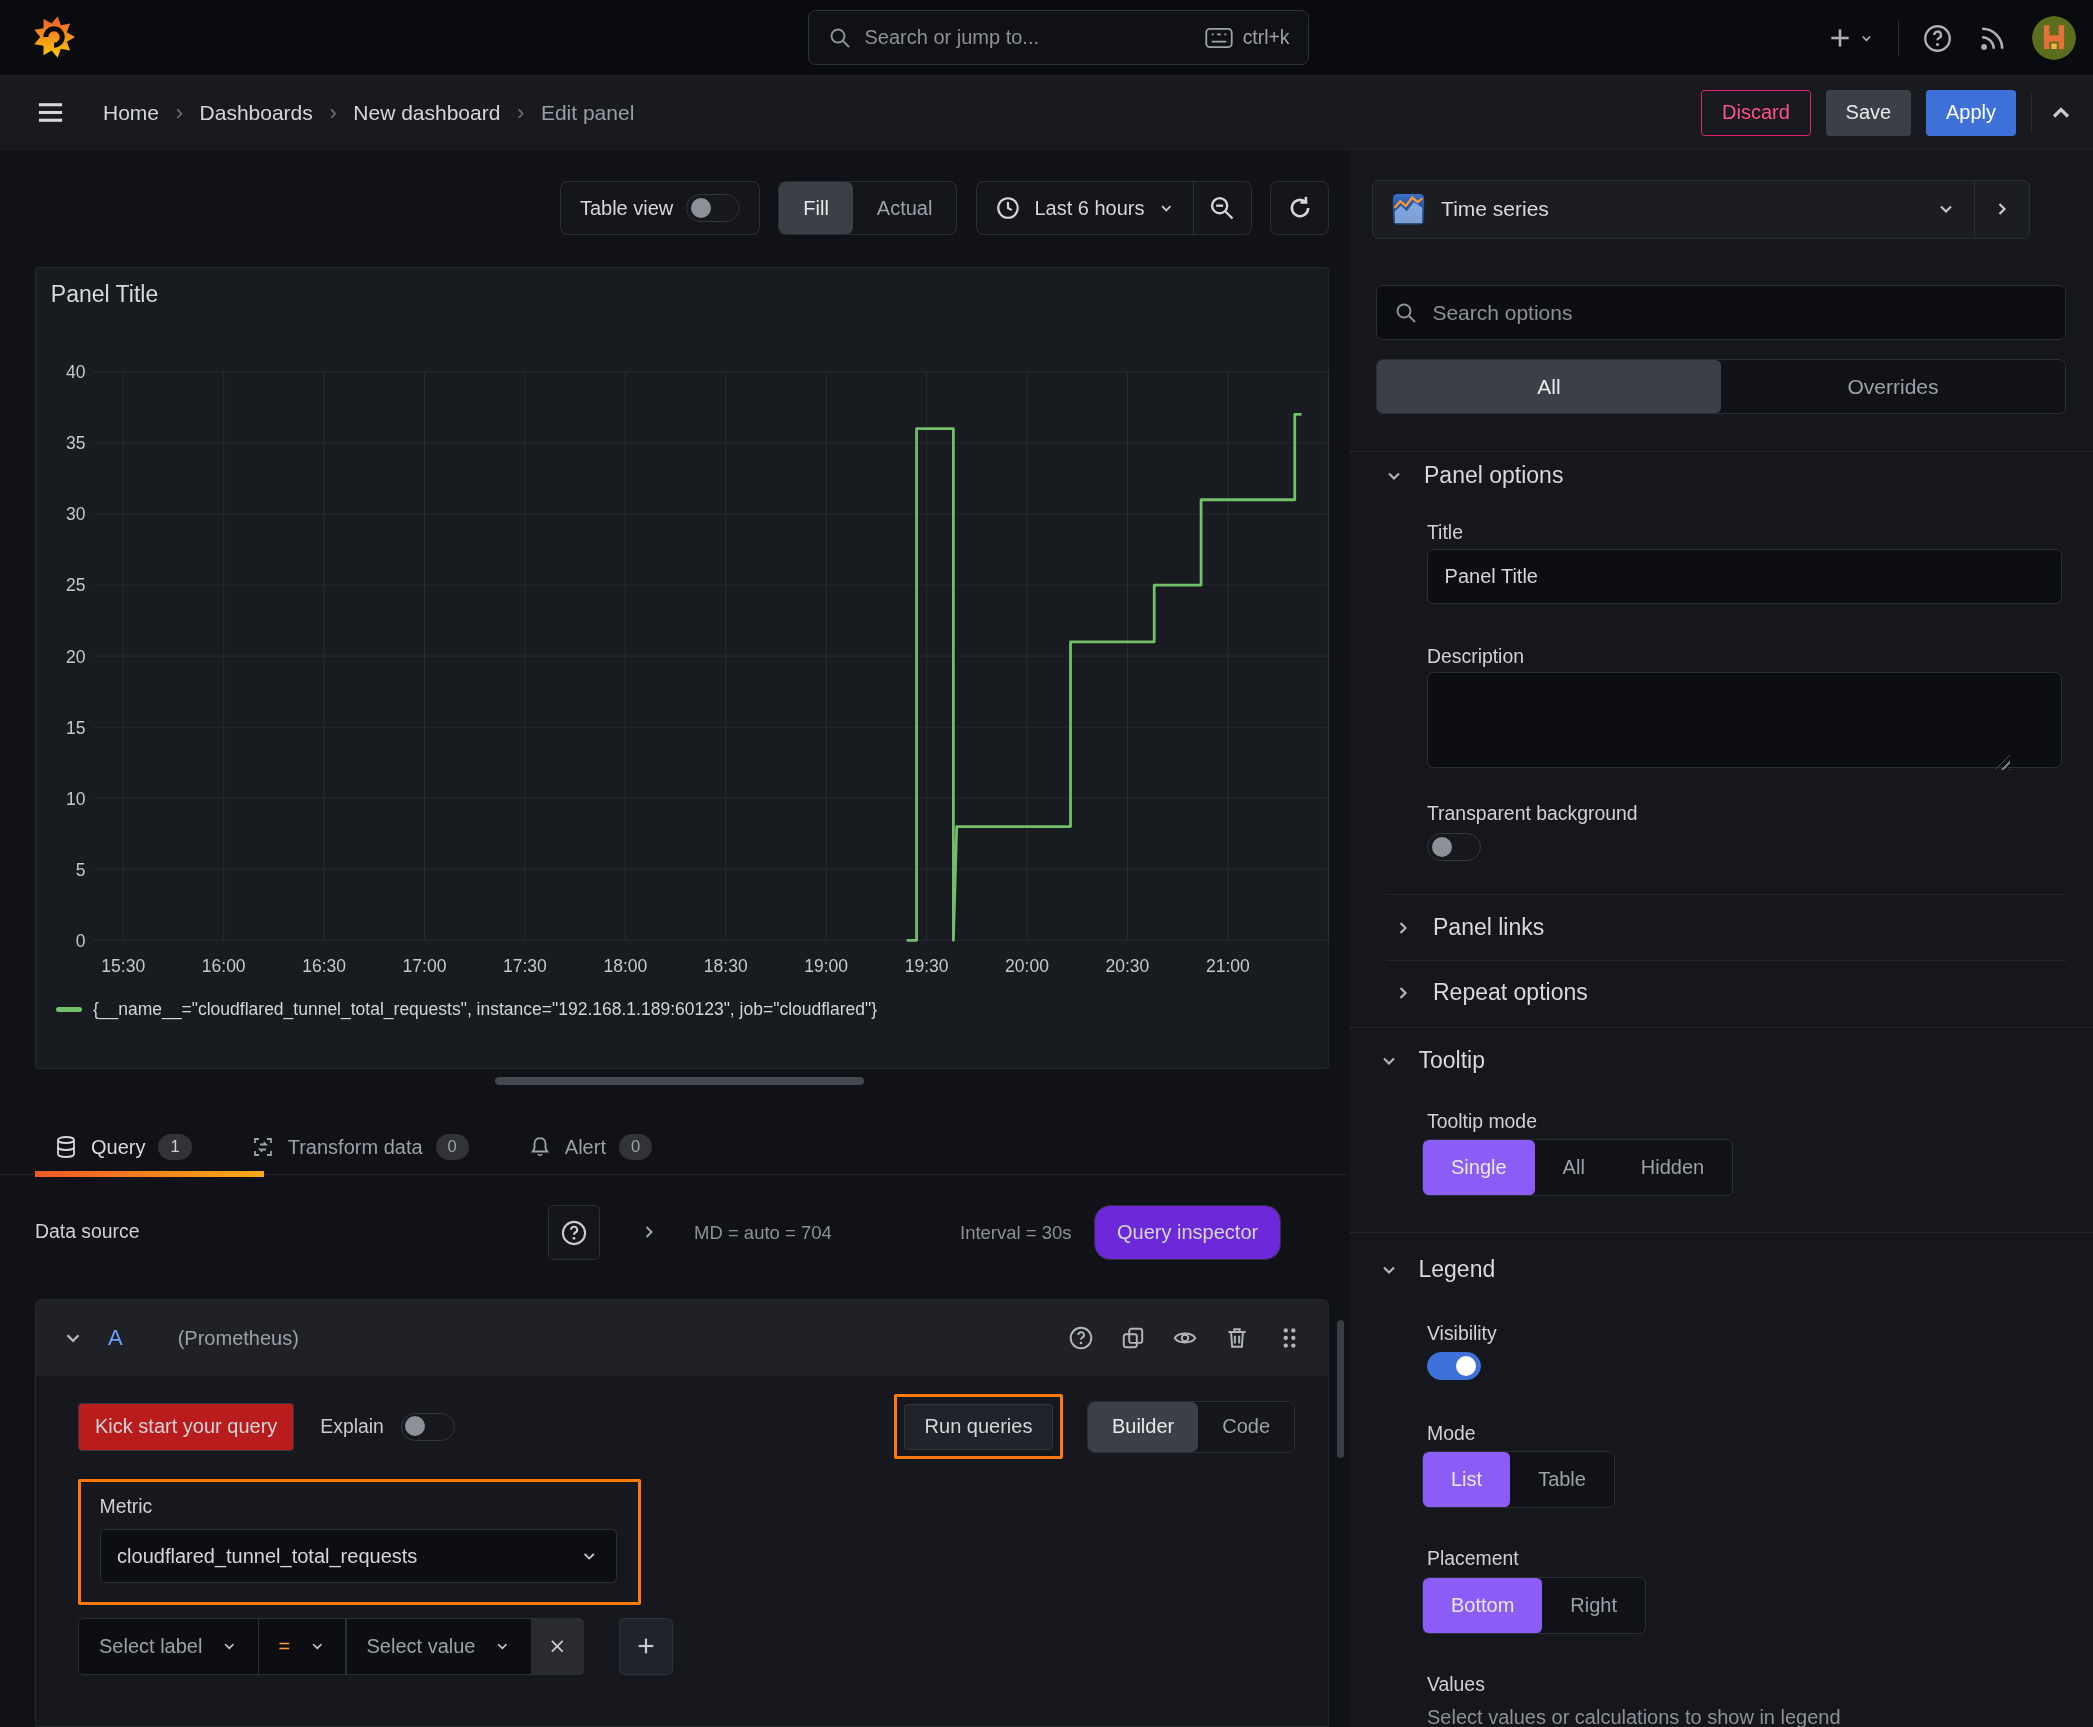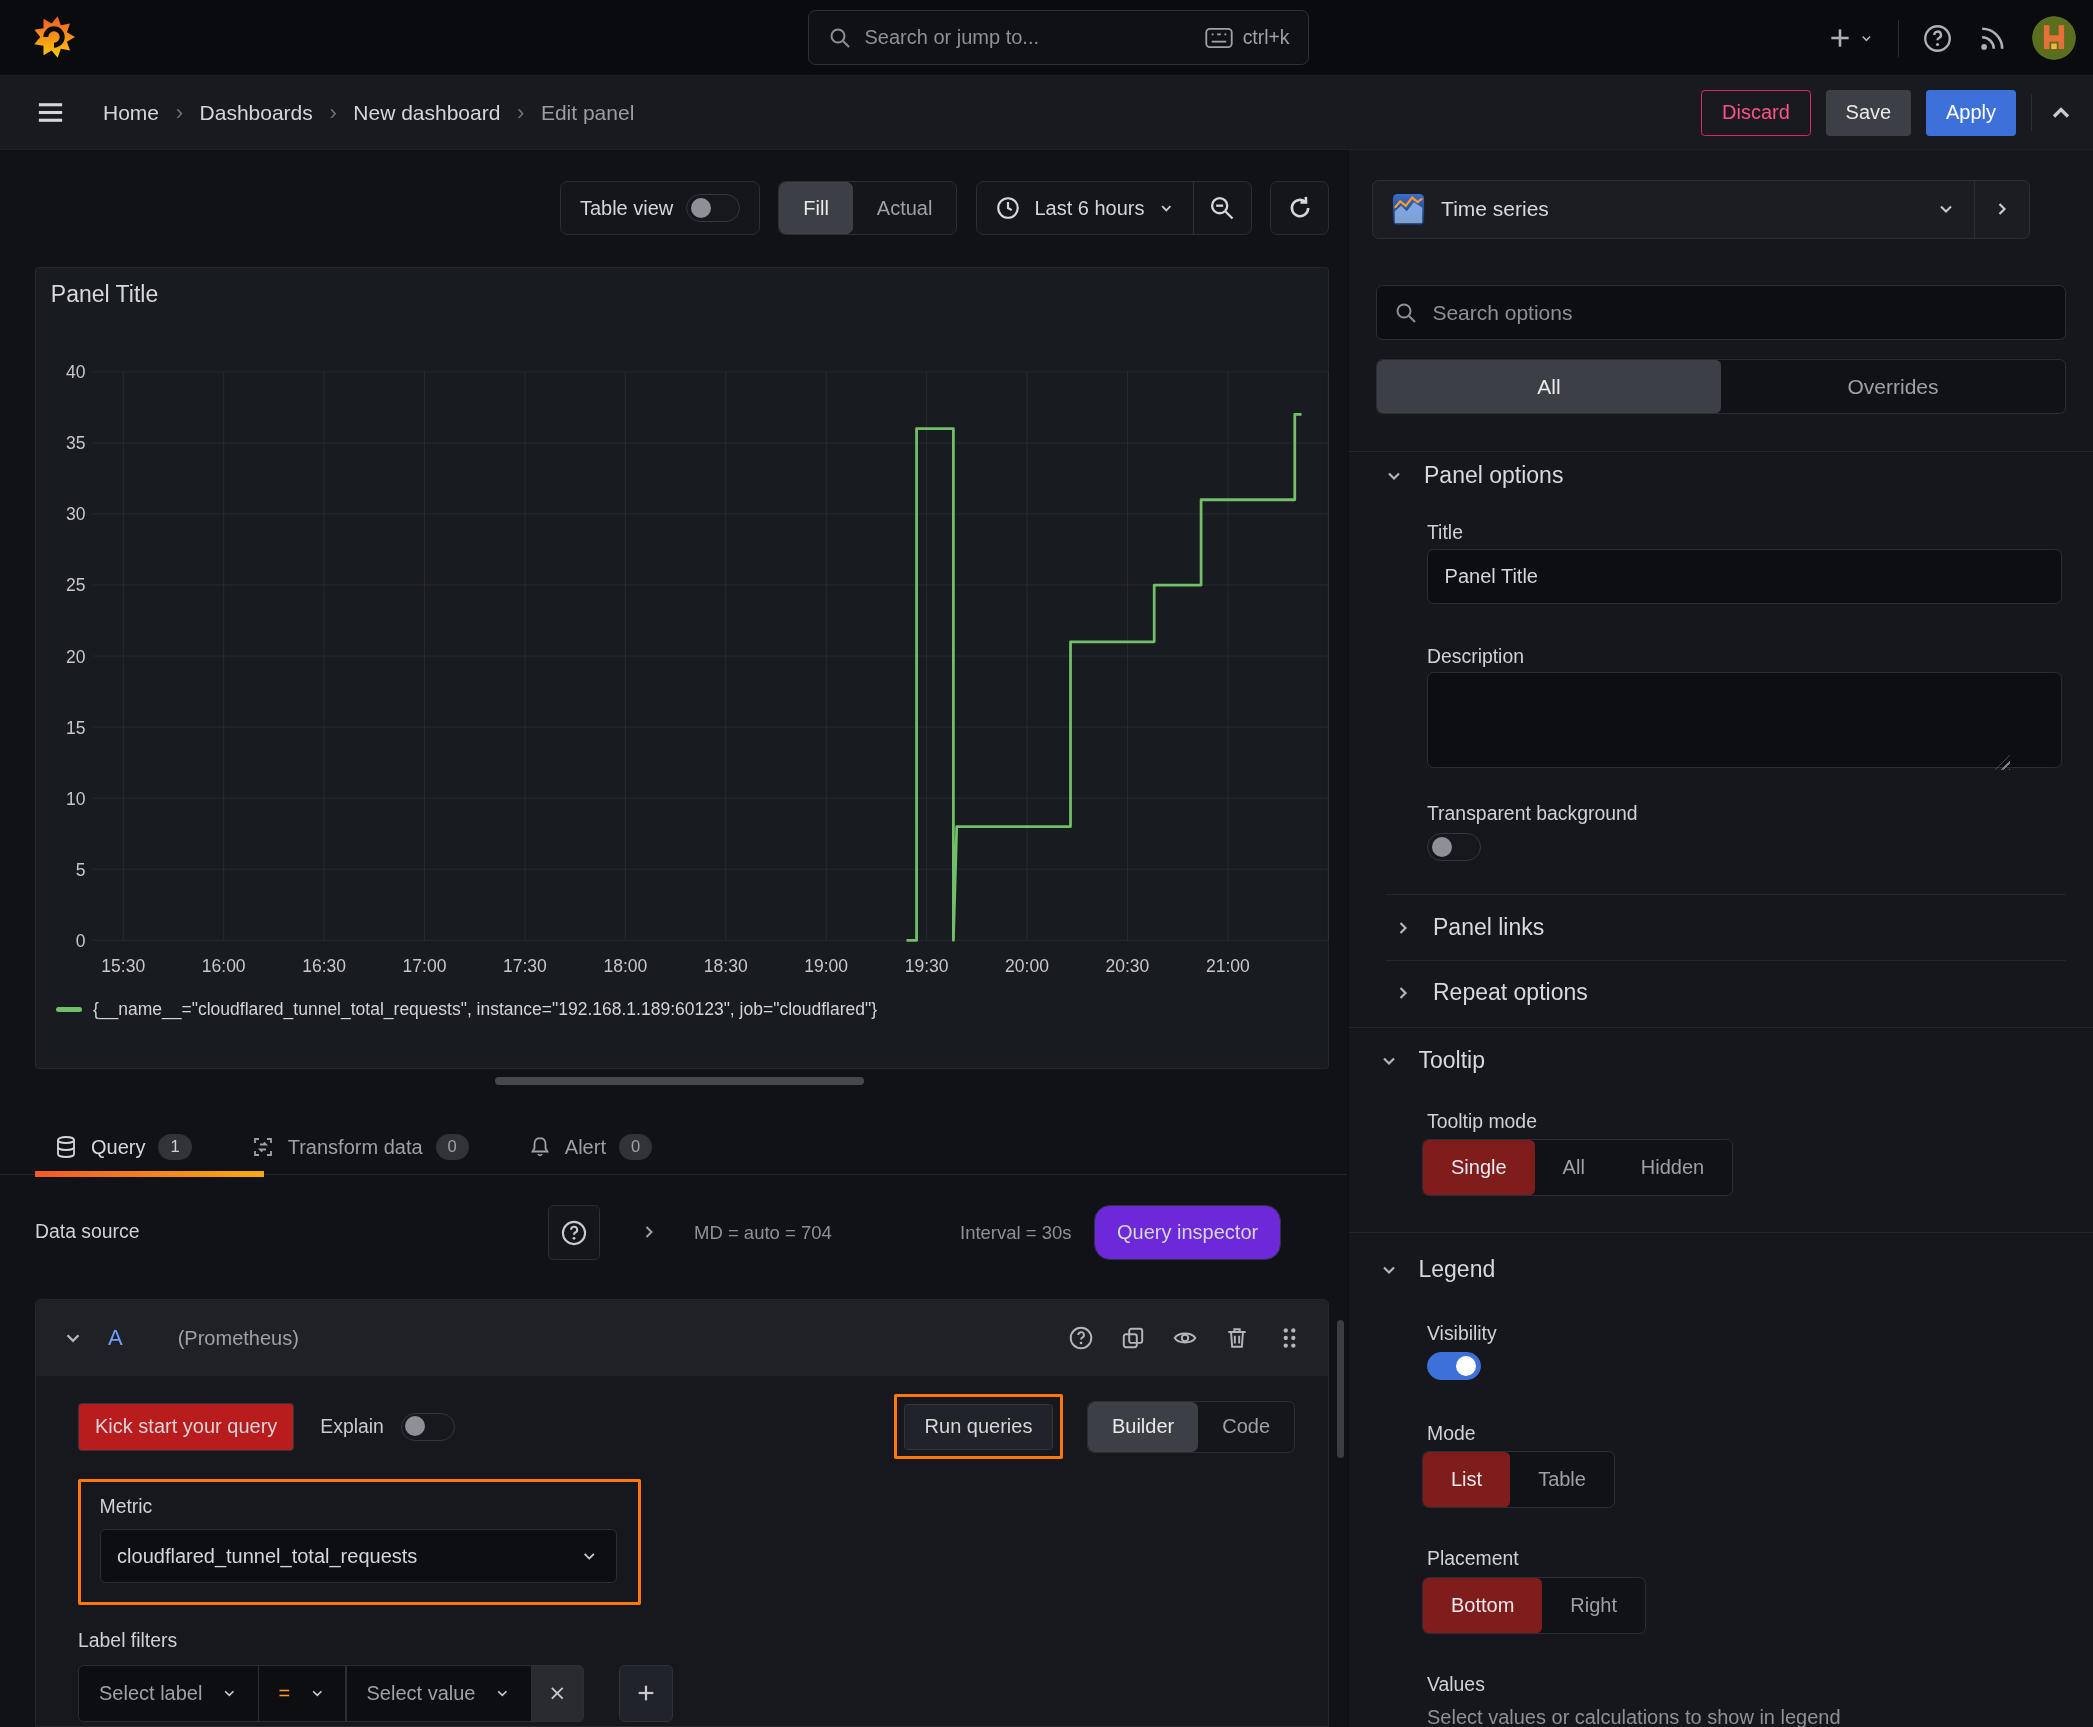--- a/index.html
+++ b/index.html
@@ -119,21 +119,21 @@
   .odiv{position:absolute;left:0;width:745px;border-top:0.9px solid #25262b}
   .odiv.inset{left:37px;width:680px}
   .sect-head{position:absolute;display:flex;align-items:center;gap:20px;font-size:23px;color:#d8d9dc;cursor:pointer}
   .sect-head .chev{color:#b3b5bb}
   .optlabel{position:absolute;font-size:19.4px;color:#d0d1d5}
   .opt-input{position:absolute;background:#0d0e12;border:0.9px solid #2c2e36;border-radius:6.5px;color:#d5d6da;font-size:20px;font-family:"Liberation Sans",sans-serif;padding:0 16.6px}
   #desc-area{padding:11px 16.6px;resize:none}
   .resize-grip{position:absolute;right:83px;top:605px;width:14.8px;height:14.8px;background:repeating-linear-gradient(135deg,transparent 0 3.7px,#7b7e86 3.7px 5.5px);clip-path:polygon(100% 0,100% 100%,0 100%);pointer-events:none}
   .opt-seg{position:absolute;border:0.9px solid #2c2e36;border-radius:6.5px;display:inline-flex;align-items:stretch;height:57px;background:#111217;overflow:hidden}
   .opt-seg .sseg{display:flex;align-items:center;padding:0 28px;font-size:20px;color:#9da0a7;cursor:pointer}
-  .opt-seg .sseg.active{background:#7f1d1d;color:#e8e9ec;border-radius:5.5px}
+  .opt-seg .sseg.active{background:#8b5cf6;color:#e8e9ec;border-radius:5.5px}
   .opt-toggle{position:absolute}
   #values-help{position:absolute;font-size:20px;color:#8e9097}
 </style>
 </head>
 <body>
 
 <div id="app">
 
   <div id="topnav">
     <svg id="glogo" viewBox="0 0 46 46">
@@ -426,21 +426,20 @@
       </div>
       <div class="annotate" id="metric-annot">
         <span class="fieldlabel">Metric</span>
         <div class="sel" id="metric-select">
           <span>cloudflared_tunnel_total_requests</span>
           <svg class="chev" width="18.5" height="18.5" viewBox="0 0 24 24">
               <polyline points="6,9 12,15 18,9" stroke="#c9cacf" stroke-width="2.4" fill="none"></polyline>
             </svg>
         </div>
       </div>
-      <div class="fieldlabel" id="lf-label">Label filters</div>
       <div id="lf-row">
         <span class="lf-box first">
           <span>Select label</span>
           <svg width="16.6" height="16.6" viewBox="0 0 24 24">
               <polyline points="6,9 12,15 18,9" stroke="#c9cacf" stroke-width="2.4" fill="none"></polyline>
             </svg>
         </span>
         <span class="lf-box op">
           <span>=</span>
           <svg width="16.6" height="16.6" viewBox="0 0 24 24">

